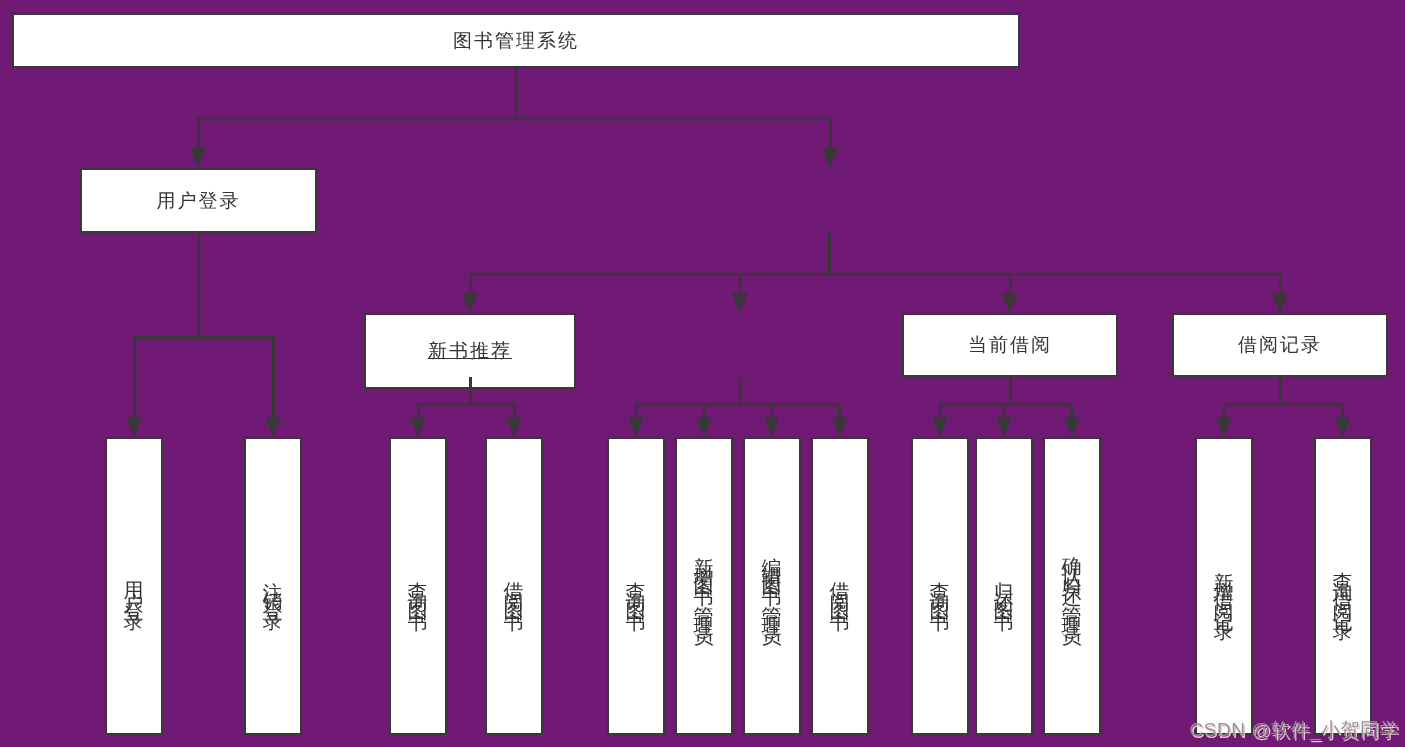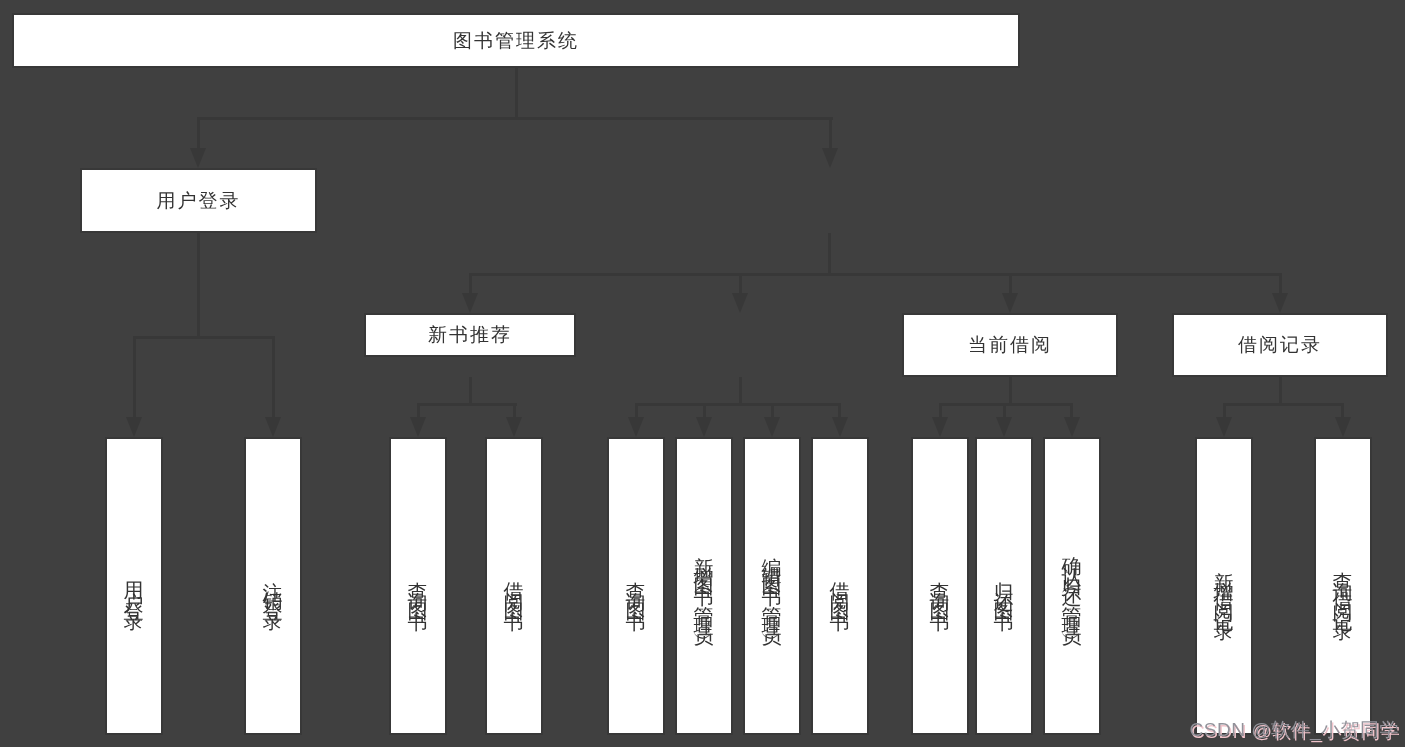--- a/index.html
+++ b/index.html
@@ -1,17 +1,17 @@
 <!DOCTYPE html>
 <html><head>
 <meta charset="utf-8">
 <style>
   html,body { margin:0; padding:0; background:#ffffff; }
   .canvas {
-    position:relative; width:1405px; height:747px; background:#404040;
+    position:relative; width:1405px; height:747px; background:#701a75;
     font-family:"Liberation Sans", sans-serif; overflow:hidden; color:#333333;
   }
   .box {
     position:absolute; box-sizing:border-box; background:#ffffff;
     border:2.5px solid #383838; display:flex; align-items:center; justify-content:center;
   }
   .hlabel { font-size:19px; letter-spacing:2px; color:#333333; white-space:nowrap; }
   .leaf-label {
     writing-mode:vertical-rl; text-orientation:mixed;
     font-size:20px; letter-spacing:10px; color:#333333; line-height:1;
@@ -61,21 +61,21 @@
   <div class="line hline" style="left:469px; top:273px; width:813px;"></div>
   <div class="line vline" style="left:469px; top:273px; height:24px;"></div>
   <div class="line vline" style="left:739px; top:273px; height:24px;"></div>
   <div class="line vline" style="left:1009px; top:273px; height:24px;"></div>
   <div class="line vline" style="left:1279px; top:273px; height:24px;"></div>
   <div class="arrow" style="left:462px; top:293px;"></div>
   <div class="arrow" style="left:732px; top:293px;"></div>
   <div class="arrow" style="left:1002px; top:293px;"></div>
   <div class="arrow" style="left:1272px; top:293px;"></div>
 
-  <div class="box" style="left:364px; top:313px; width:212px; height:44px;">
+  <div class="box" style="left:364px; top:313px; width:212px; height:76px;text-decoration:underline;">
     <span class="hlabel">新书推荐</span>
   </div>
   <div class="box" style="left:1172px; top:313px; width:216px; height:64px;">
     <span class="hlabel">借阅记录</span>
   </div>
   <div class="box" style="left:902px; top:313px; width:216px; height:64px;">
     <span class="hlabel">当前借阅</span>
   </div>
 
   <div class="line vline" style="left:469px; top:377px; height:29px;"></div>

